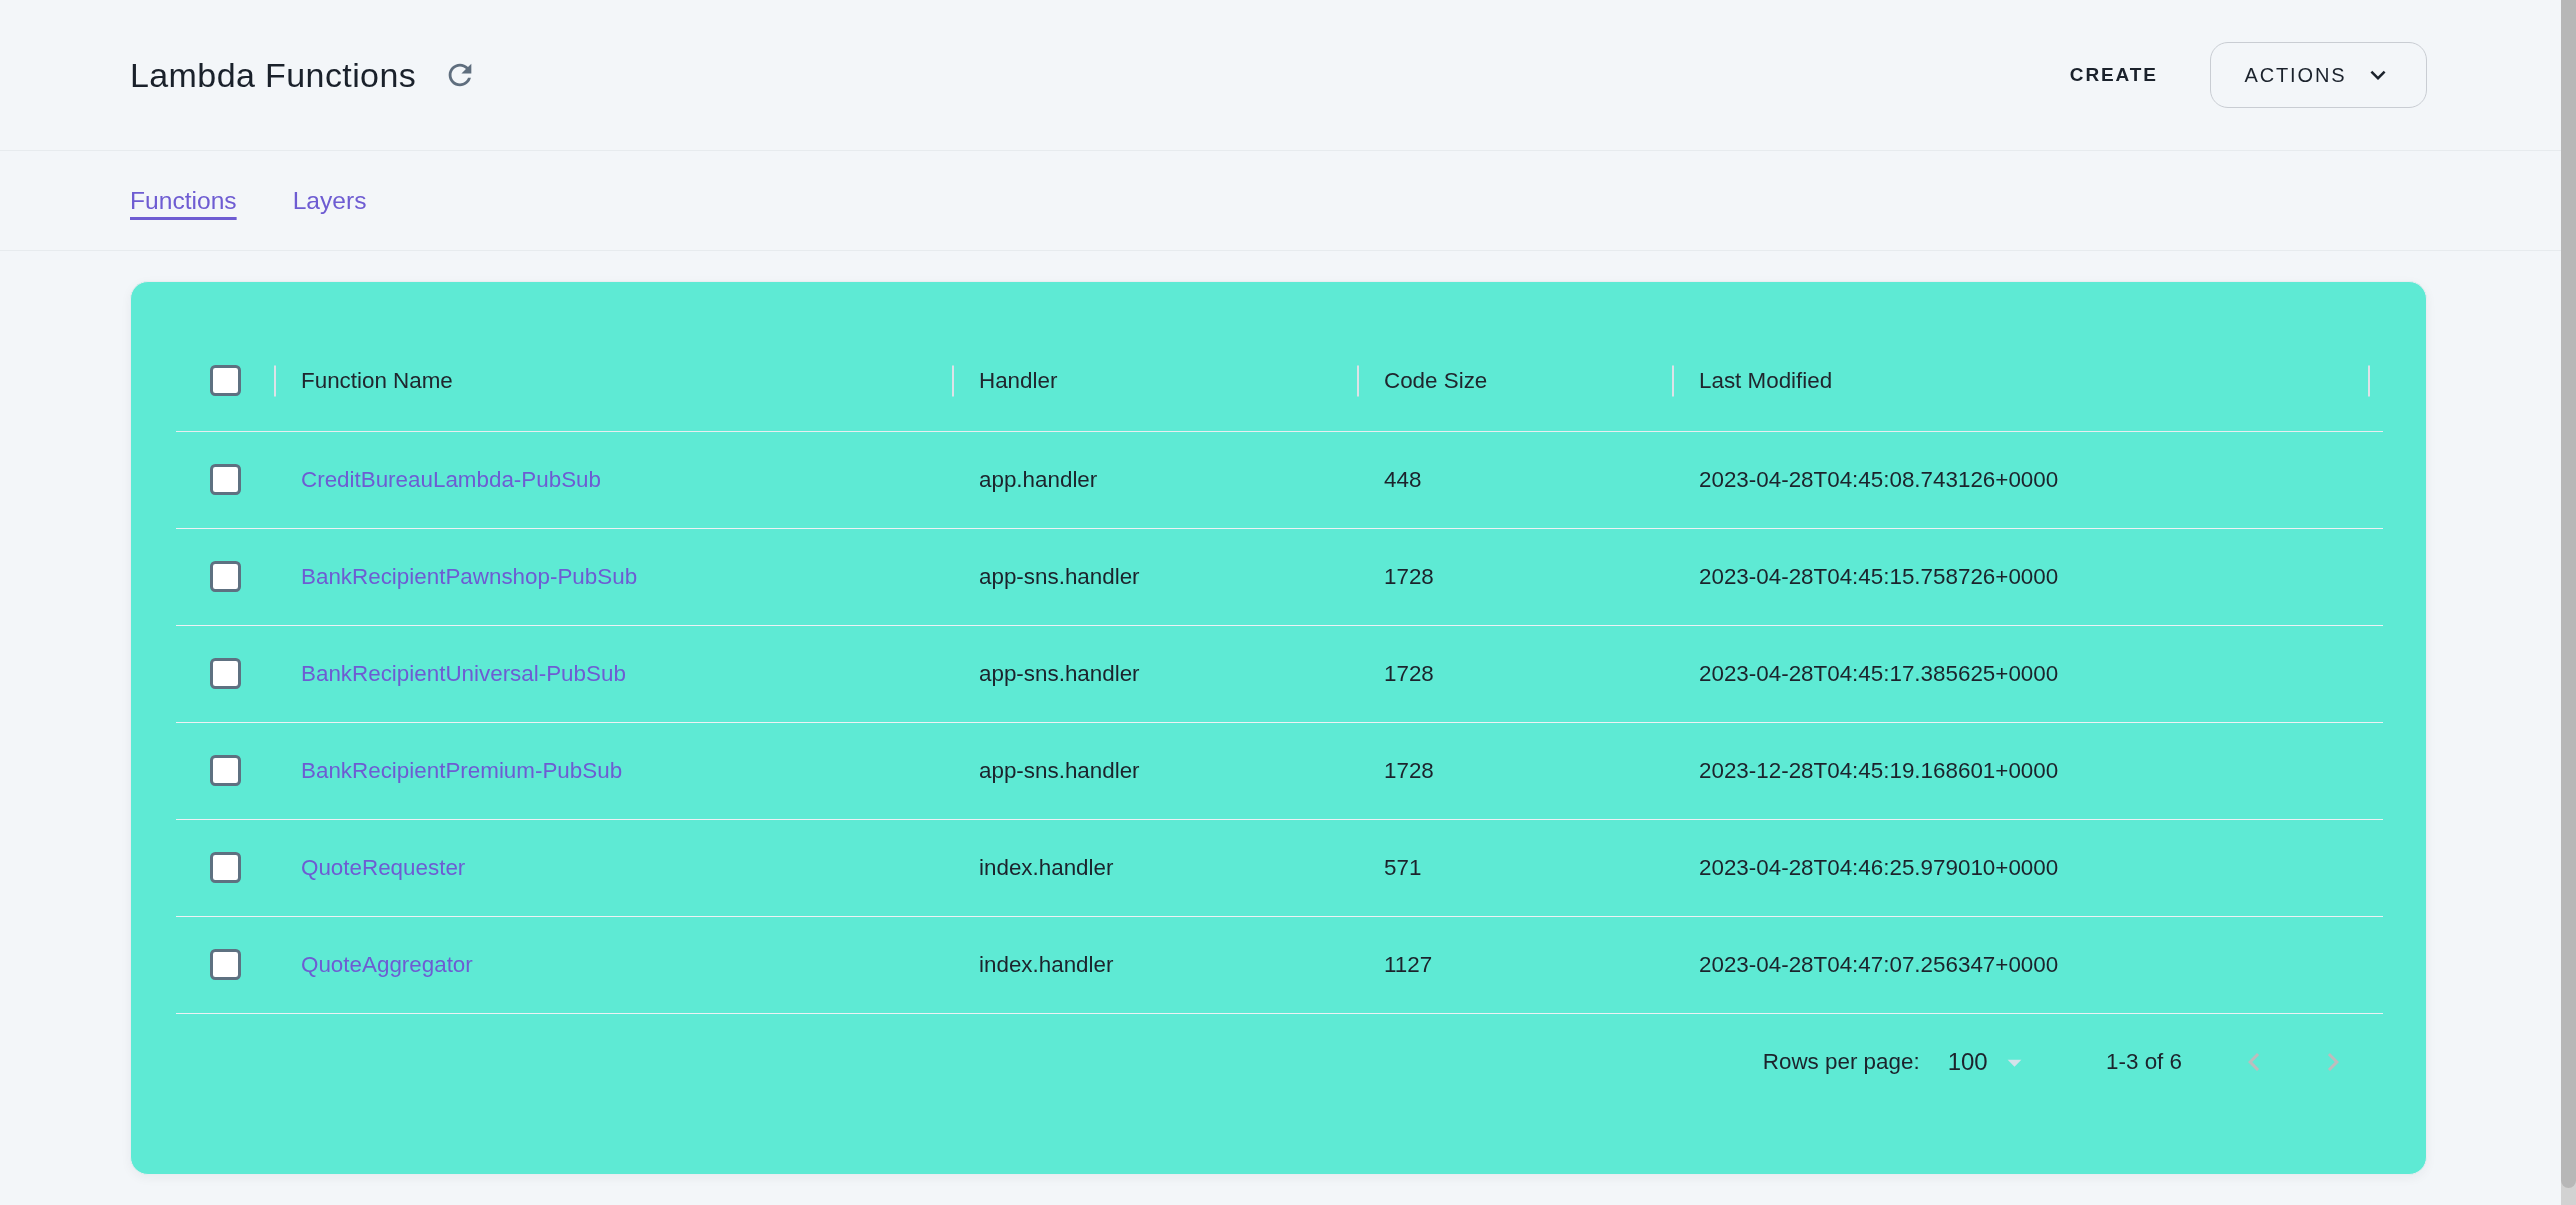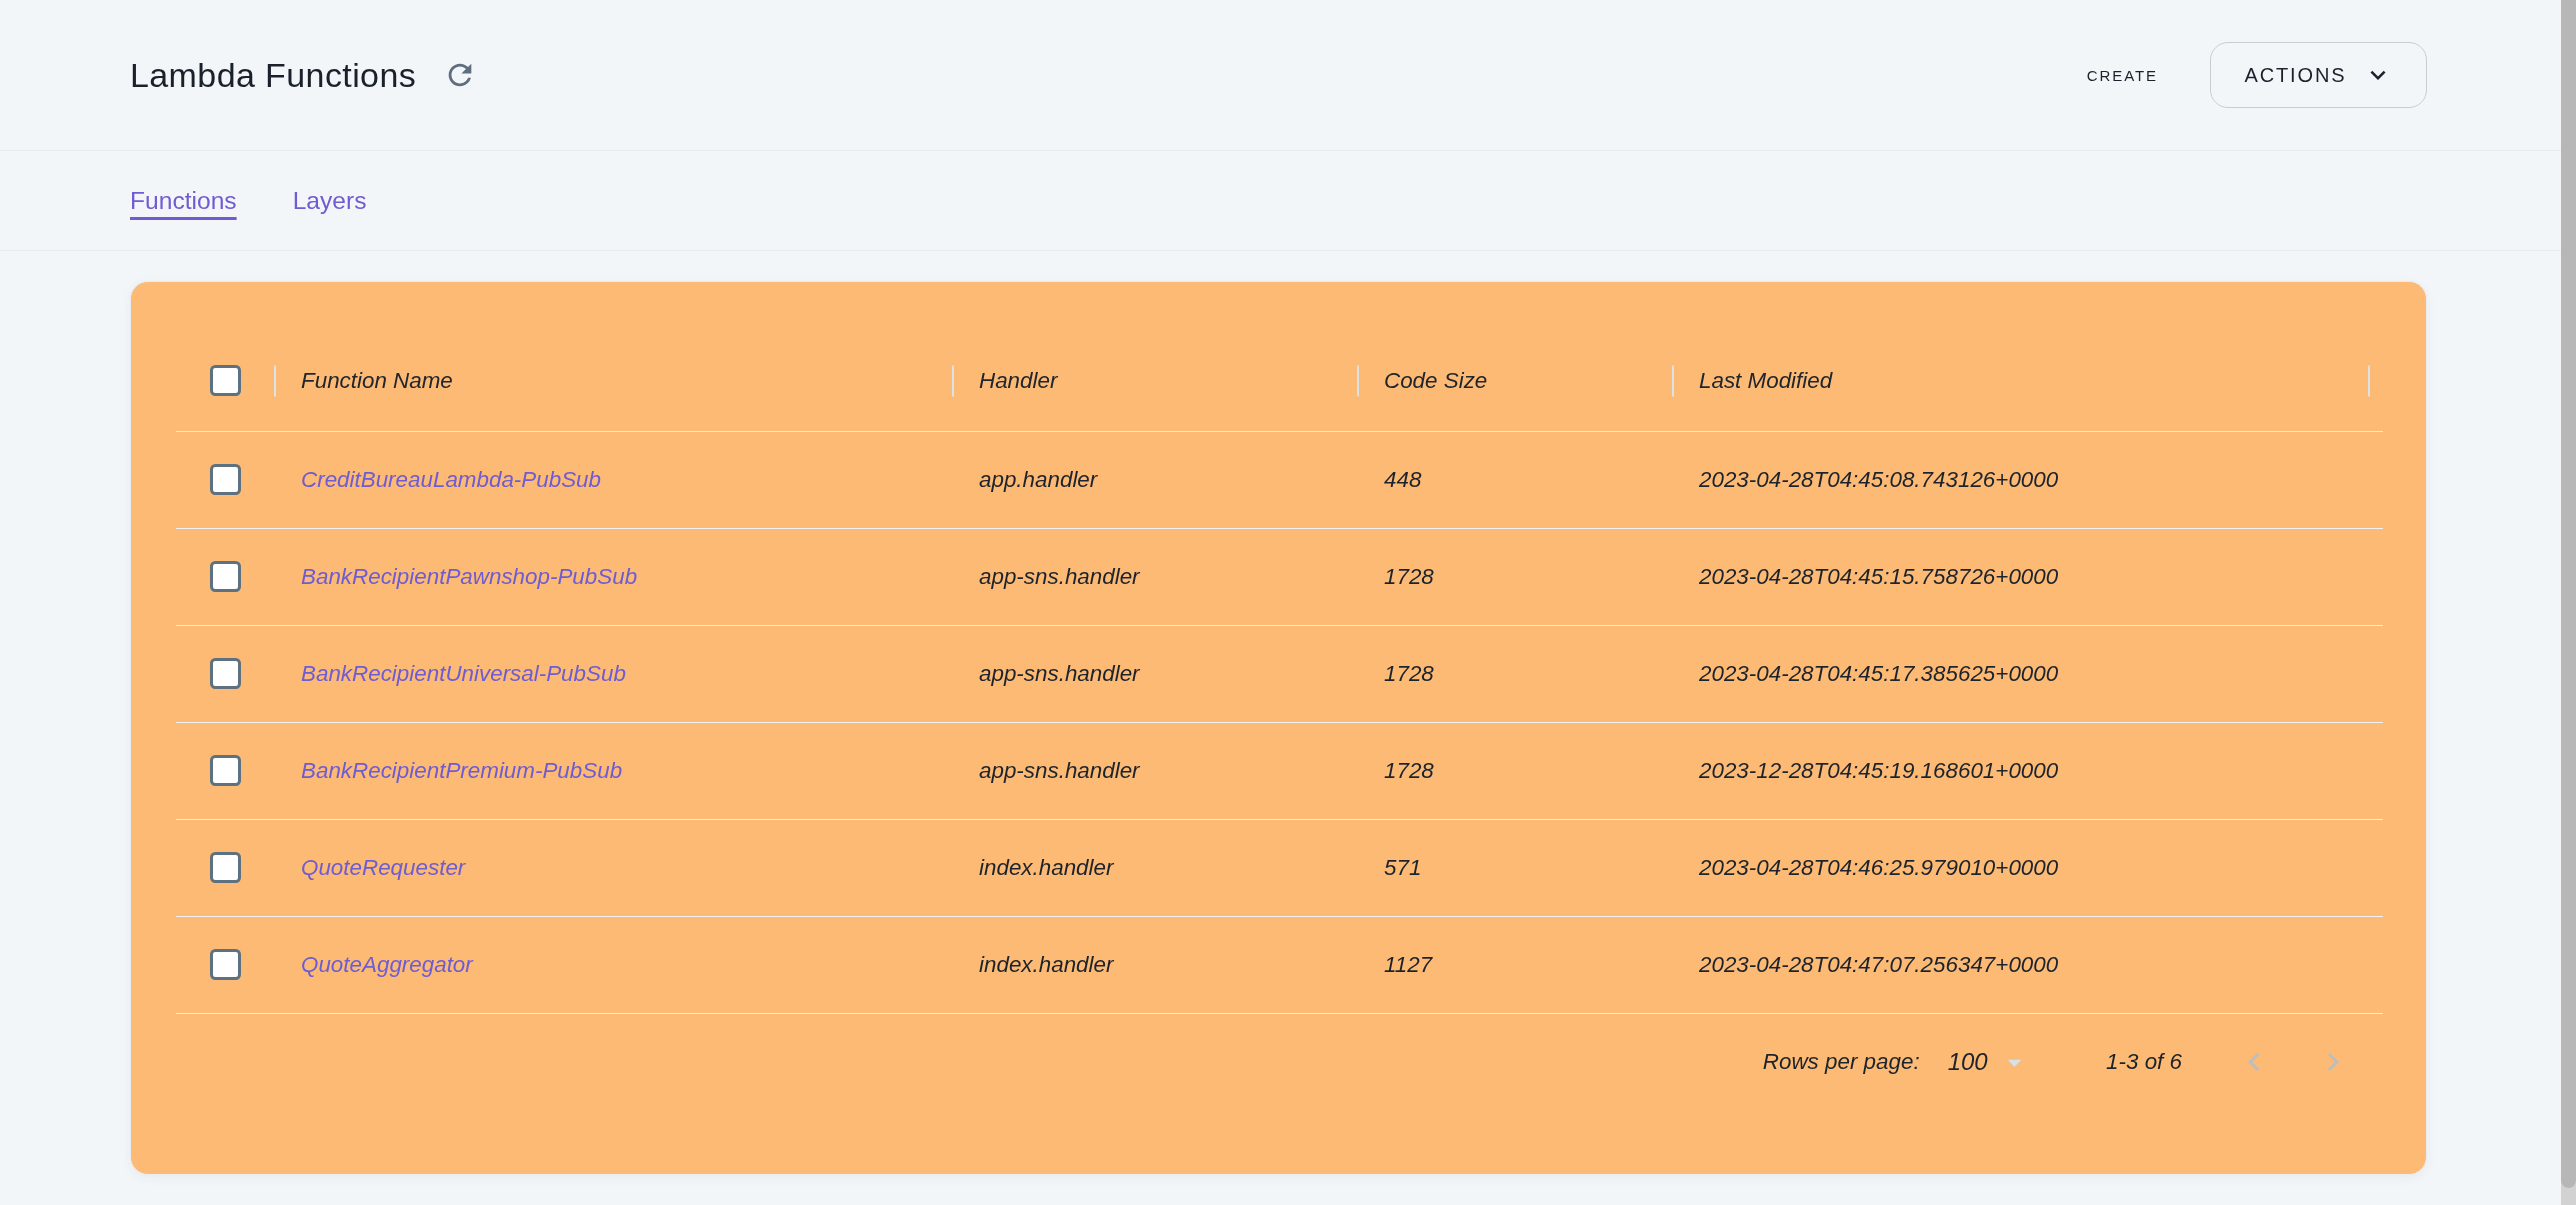--- a/index.html
+++ b/index.html
@@ -30,21 +30,21 @@
   .refresh-btn {
     background: none; border: none; cursor: pointer;
     margin-left: 22.4px;
     display: flex; align-items: center; justify-content: center;
     width: 42px; height: 42px;
   }
   .header-actions { display: flex; align-items: center; gap: 45px; }
   .btn-text {
     background: none; border: none; cursor: pointer;
     font-family: "Liberation Sans", sans-serif;
-    font-size: 15px; font-weight: 400;
+    font-size: 19px; font-weight: 700;
     letter-spacing: 1.9px;
     color: #1b222c;
     padding: 15px 7.5px;
   }
   .btn-outlined {
     background: none; cursor: pointer;
     font-family: "Liberation Sans", sans-serif;
     font-size: 20px; font-weight: 500;
     letter-spacing: 1.9px;
     color: #1b222c;
@@ -72,26 +72,25 @@
     text-decoration: underline;
     text-decoration-thickness: 3px;
     text-underline-offset: 7.5px;
   }
 
   
   .card {
     margin: 30px 0 0 130px;
     width: 2297px;
     height: 894px;
-    background: #fdba74;
+    background: #5eead4;
     border: 0.7px solid #e9edf1;
     border-radius: 18px;
     box-shadow: 0 3px 10.4px rgba(20, 35, 50, 0.05);
     overflow: hidden;
-    font-style: italic;
   }
 
   
   table {
     margin: 49px 45px 0 45px;
     width: 2207px;
     border-collapse: collapse;
     table-layout: fixed;
   }
   thead th {

